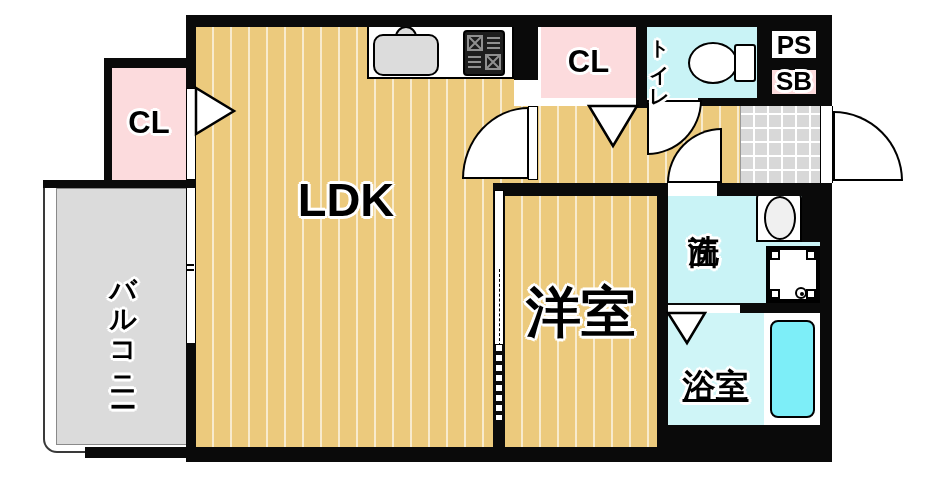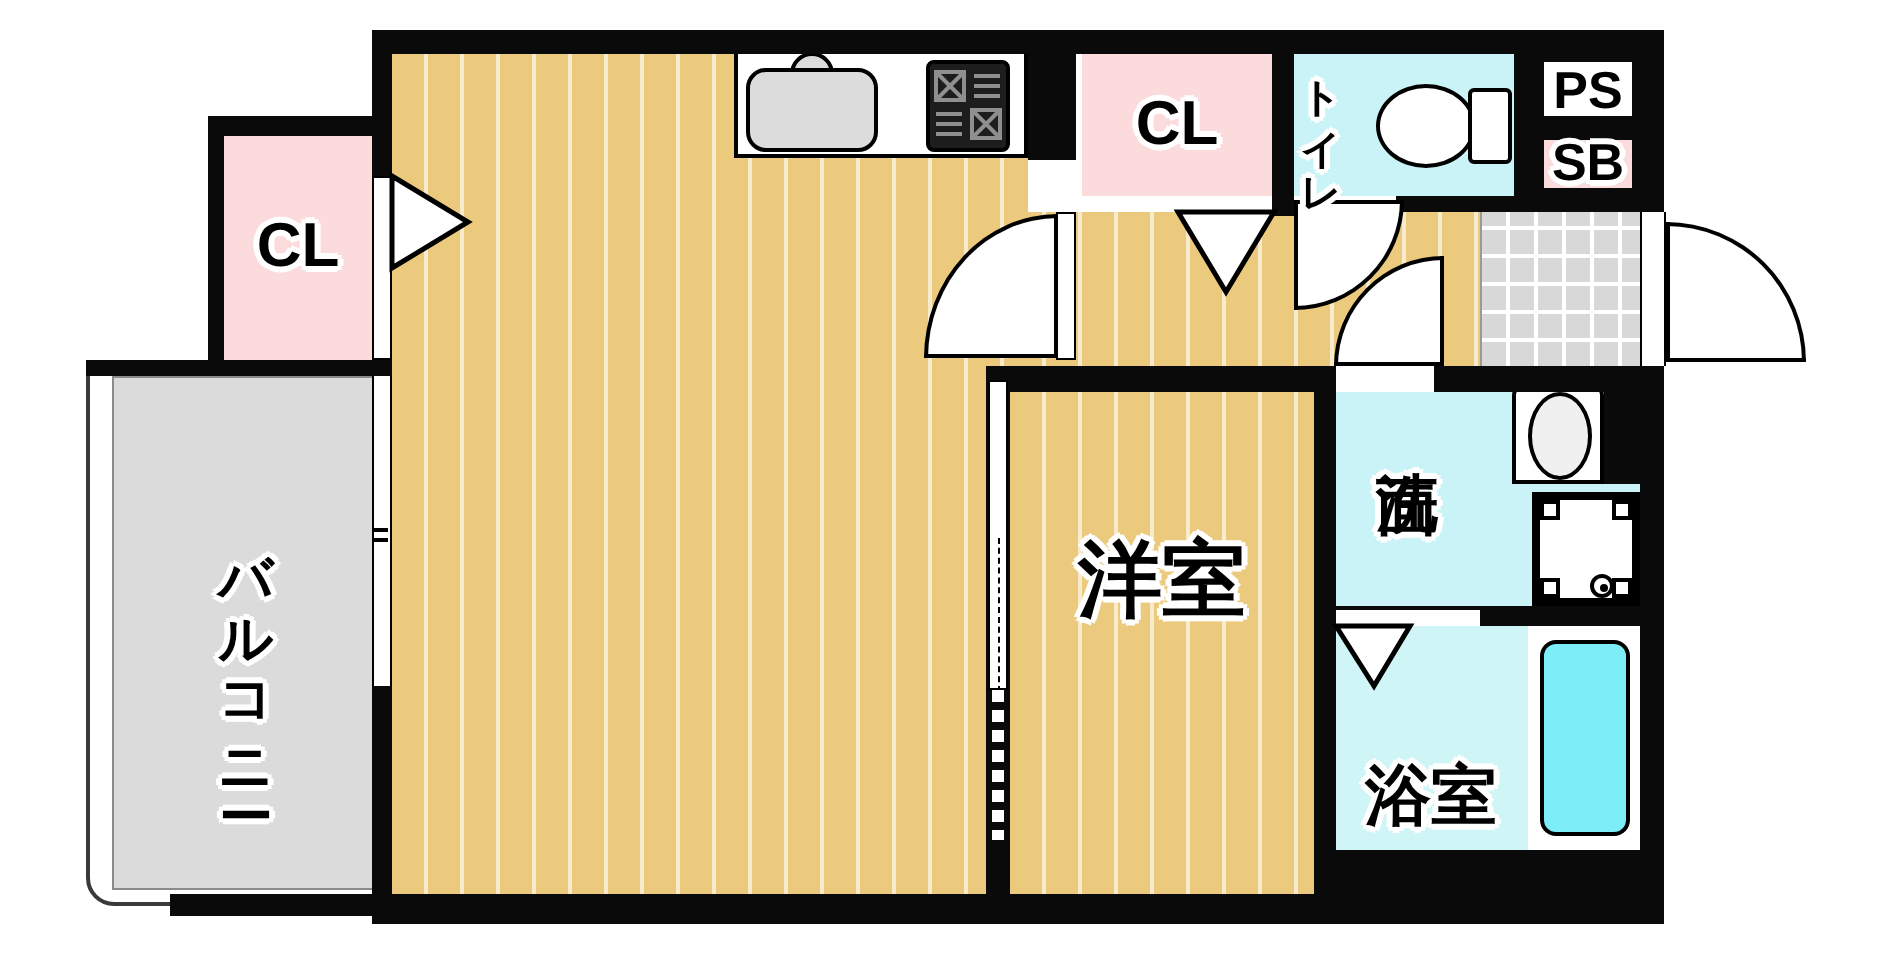--- a/index.html
+++ b/index.html
@@ -134,30 +134,31 @@
 
   <div class="pie" style="left:833px;top:111px;width:70px;height:70px;border-radius:0 100% 0 0;"></div>
 
   <div class="doorframe" style="left:668px;top:305px;width:72px;height:8px;"></div>
   <svg class="tri" style="left:666px;top:311px;" width="42" height="36" viewBox="0 0 42 36">
     <polygon points="2,2 39,2 21,32" fill="#fff" stroke="#000" stroke-width="2.5"></polygon>
   </svg>
 
   <div class="lbl ctr" style="left:112px;top:105px;width:74px;font-size:31px;">CL</div>
 
+  <div class="lbl ctr" style="left:246px;top:172px;width:200px;font-size:47px;">LDK</div>
 
   <div class="lbl ctr" style="left:541px;top:44px;width:95px;font-size:31px;">CL</div>
 
   <div class="lbl vert" style="left:647px;top:26px;font-size:20px;letter-spacing:2px;">トイレ</div>
 
   <div class="lbl ctr" style="left:768px;top:30px;width:52px;font-size:26px;">PS</div>
   <div class="lbl ctr" style="left:768px;top:66px;width:52px;font-size:26px;">SB</div>
 
 
   <div class="lbl vert" style="left:682px;top:210px;font-size:31px;letter-spacing:5px;">洗面</div>
 
-  <div class="lbl ctr" style="left:481px;top:262px;width:200px;font-size:42px;">洋室</div>
+  <div class="lbl ctr" style="left:481px;top:276px;width:200px;font-size:55px;">洋室</div>
 
-  <div class="lbl ctr" style="left:648px;top:376px;width:135px;font-size:33px;">浴室</div>
+  <div class="lbl ctr" style="left:648px;top:364px;width:135px;font-size:33px;text-decoration:underline;">浴室</div>
 
   <div class="lbl vert" style="left:105px;top:258px;font-size:27px;letter-spacing:3px;">バルコニー</div>
 
 </div>
 
 </body></html>

